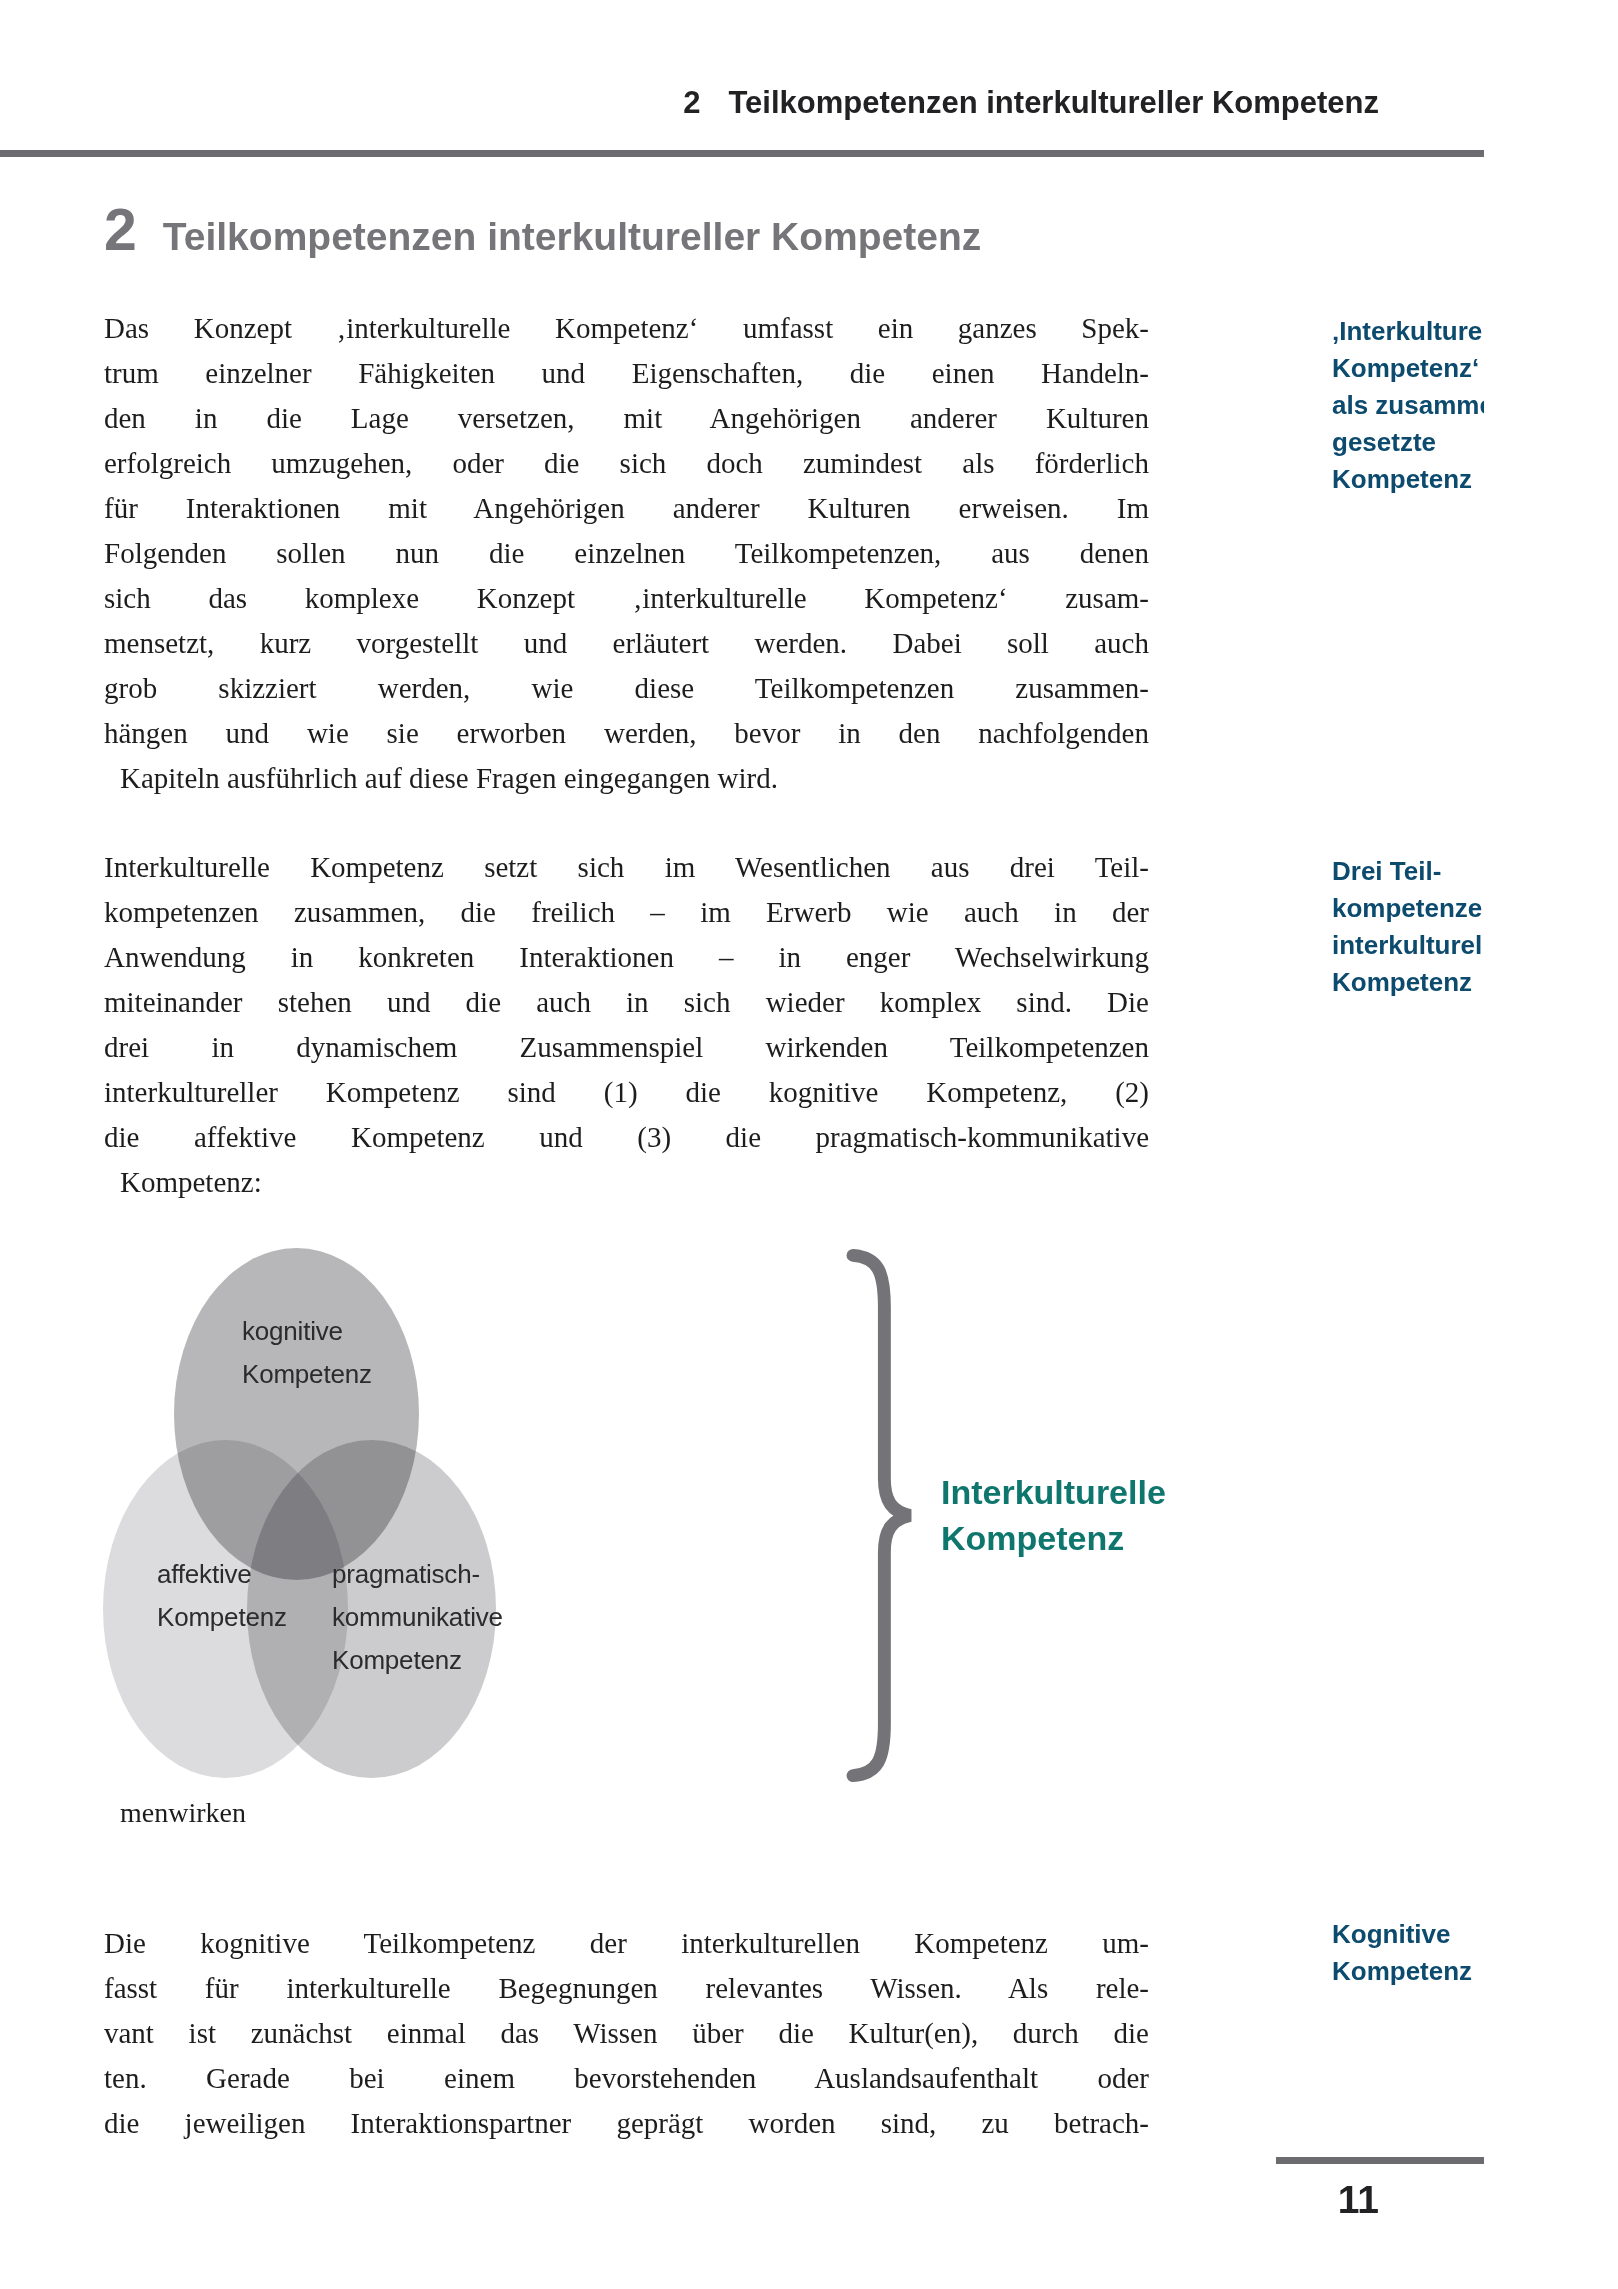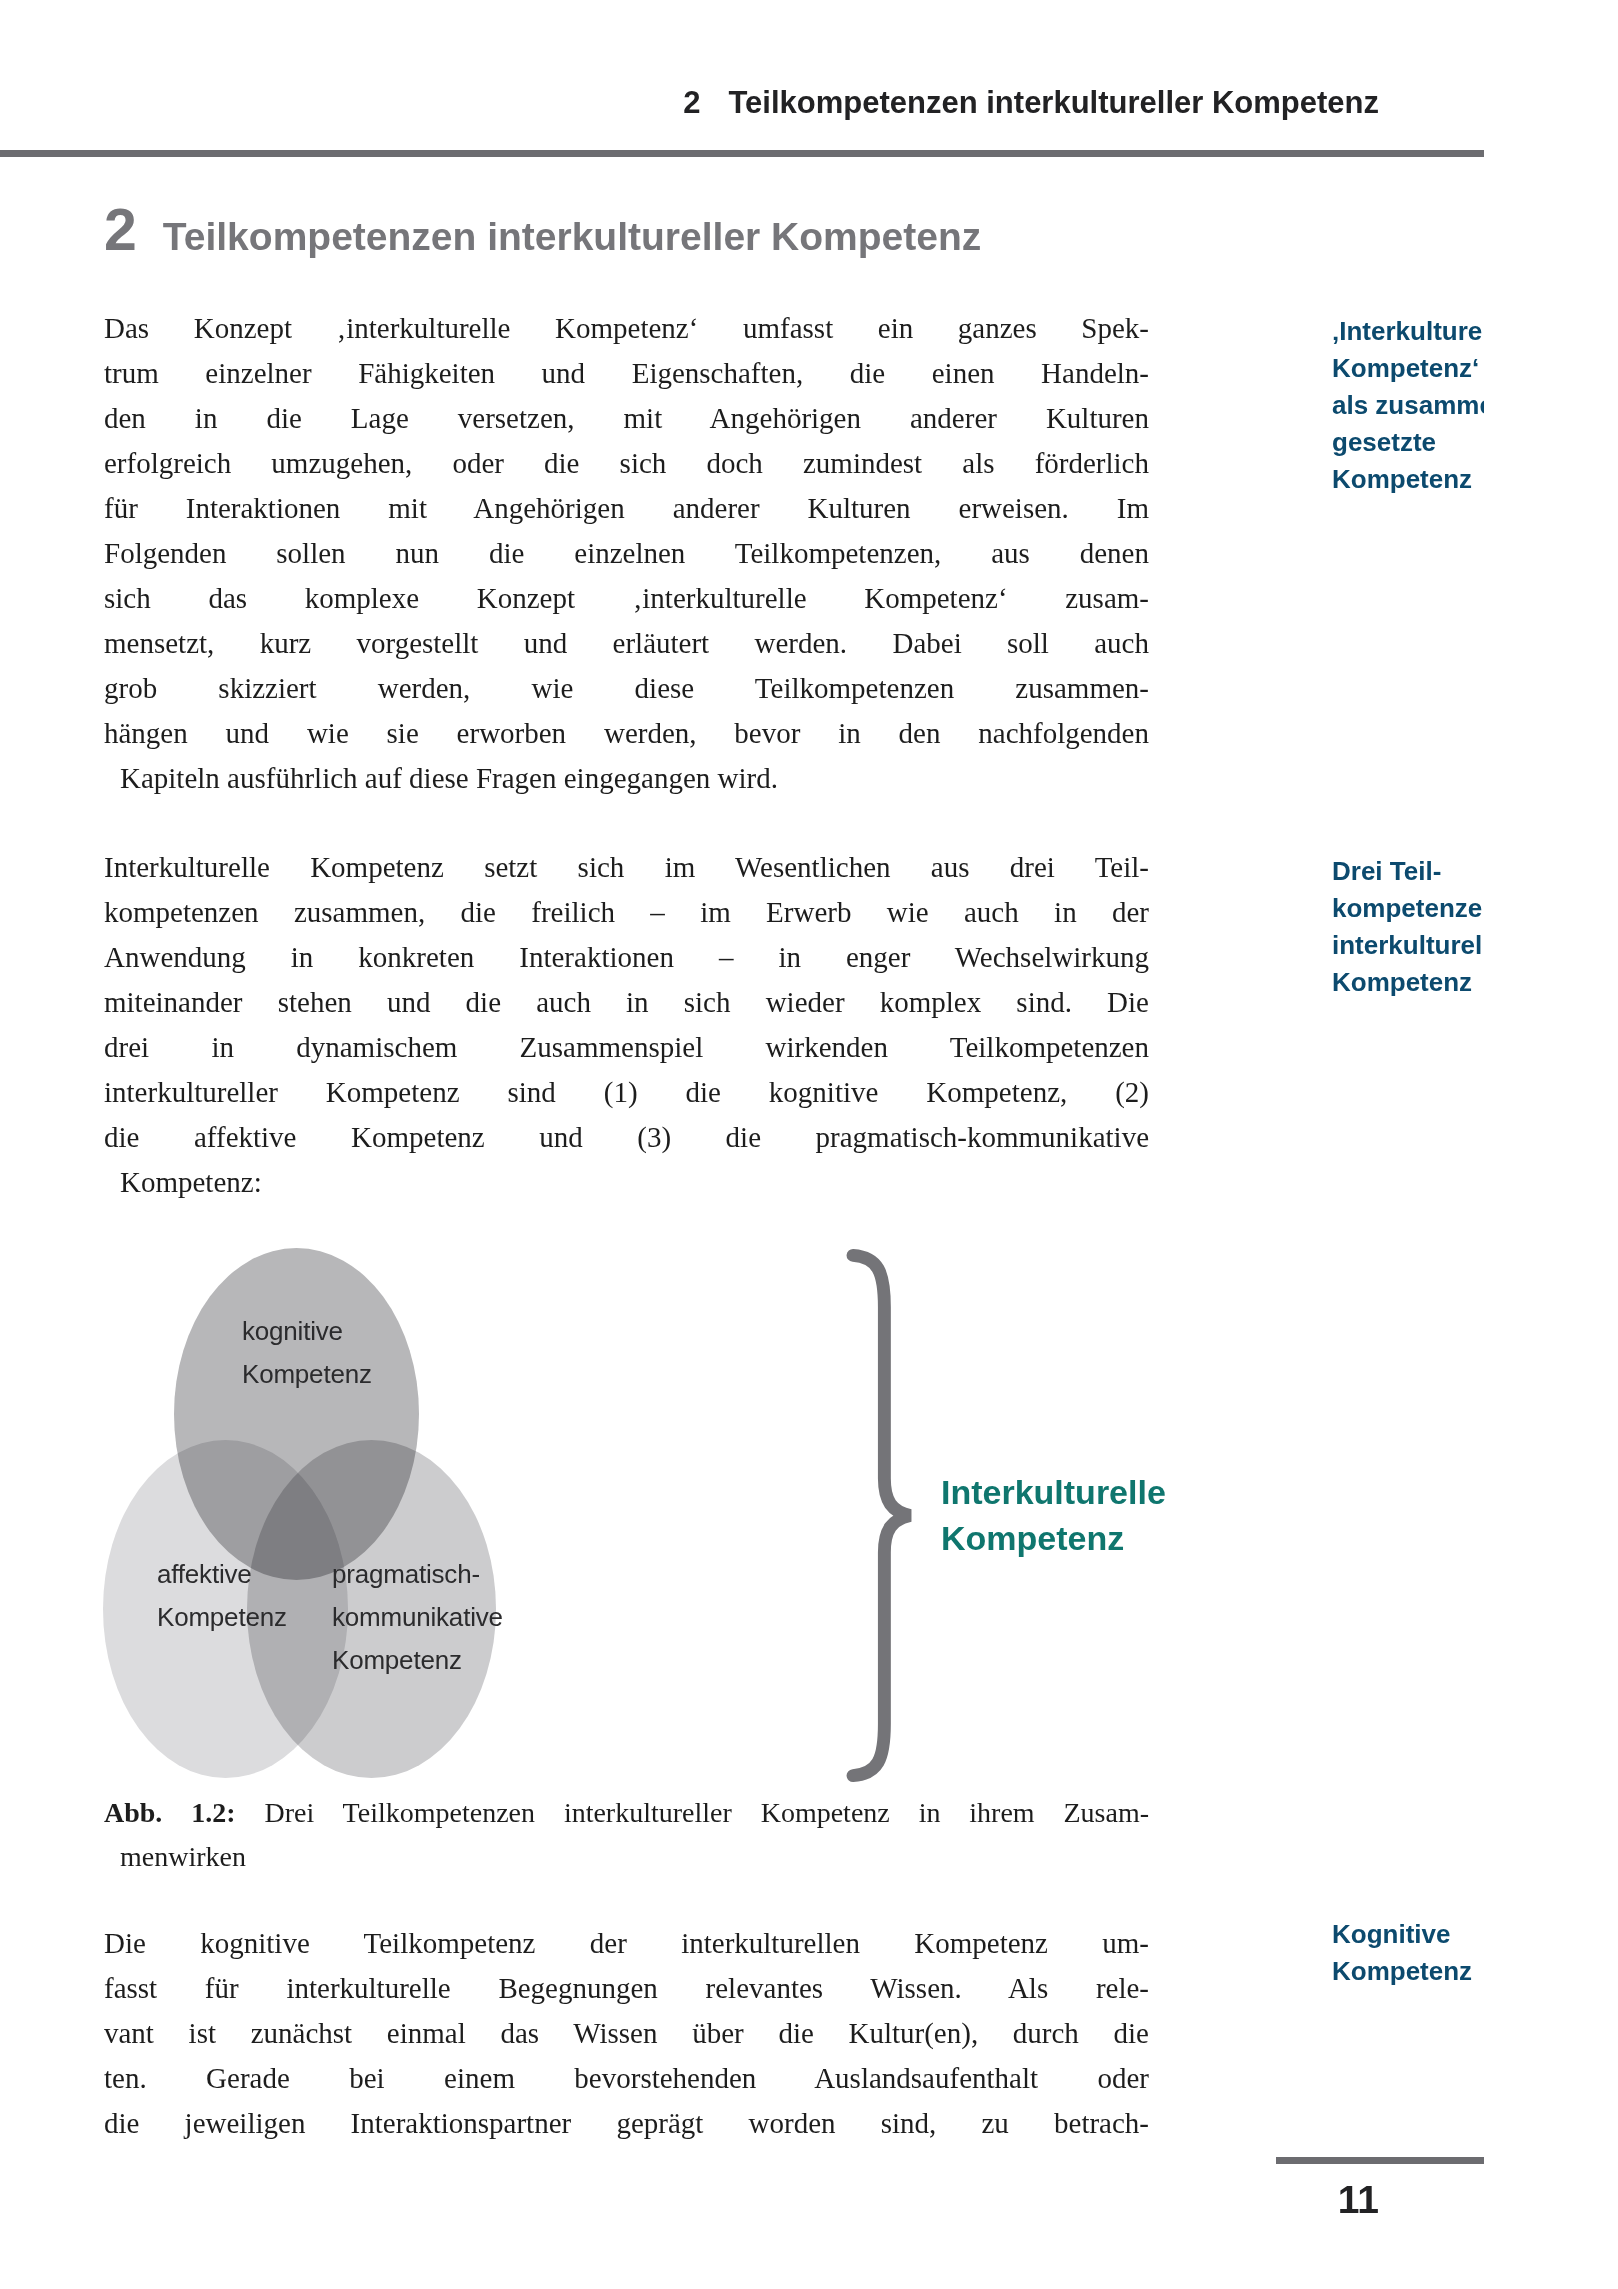--- a/index.html
+++ b/index.html
@@ -170,21 +170,20 @@
   <svg class="brace-svg" viewBox="0 0 84 580" xmlns="http://www.w3.org/2000/svg">
     <path d="M 16 8 C 43 10 50 26 50 64 L 50 250 C 50 274 58 286 78 290 C 58 294 50 306 50 330 L 50 516 C 50 554 43 570 16 572" fill="none" stroke="#747478" stroke-width="14" stroke-linecap="round"></path>
   </svg>
 
   <div class="brace-label">
       <div class="vline">Interkulturelle</div>
       <div class="vline last">Kompetenz</div>
     </div>
 
   <div class="caption">
-    <div class="jline"><span class="bold">Abb. 1.2:</span> <span>Drei Teilkompetenzen interkultureller Kompetenz in ihrem Zusam-</span></div>
     <div class="jline last">menwirken</div>
   </div>
 
   <div class="rule rule-bottom"></div>
   <div class="page-number">11</div>
 
 </div>
 
 
 </body></html>

